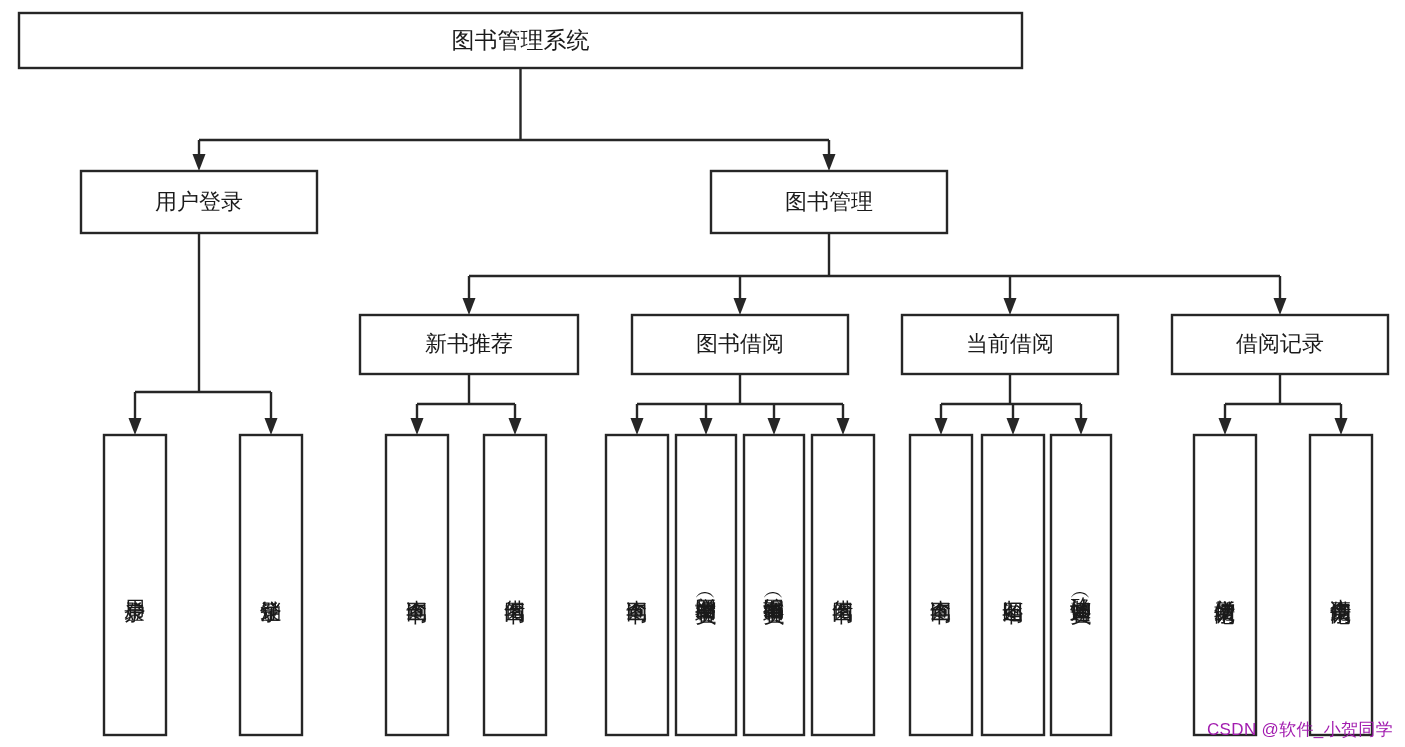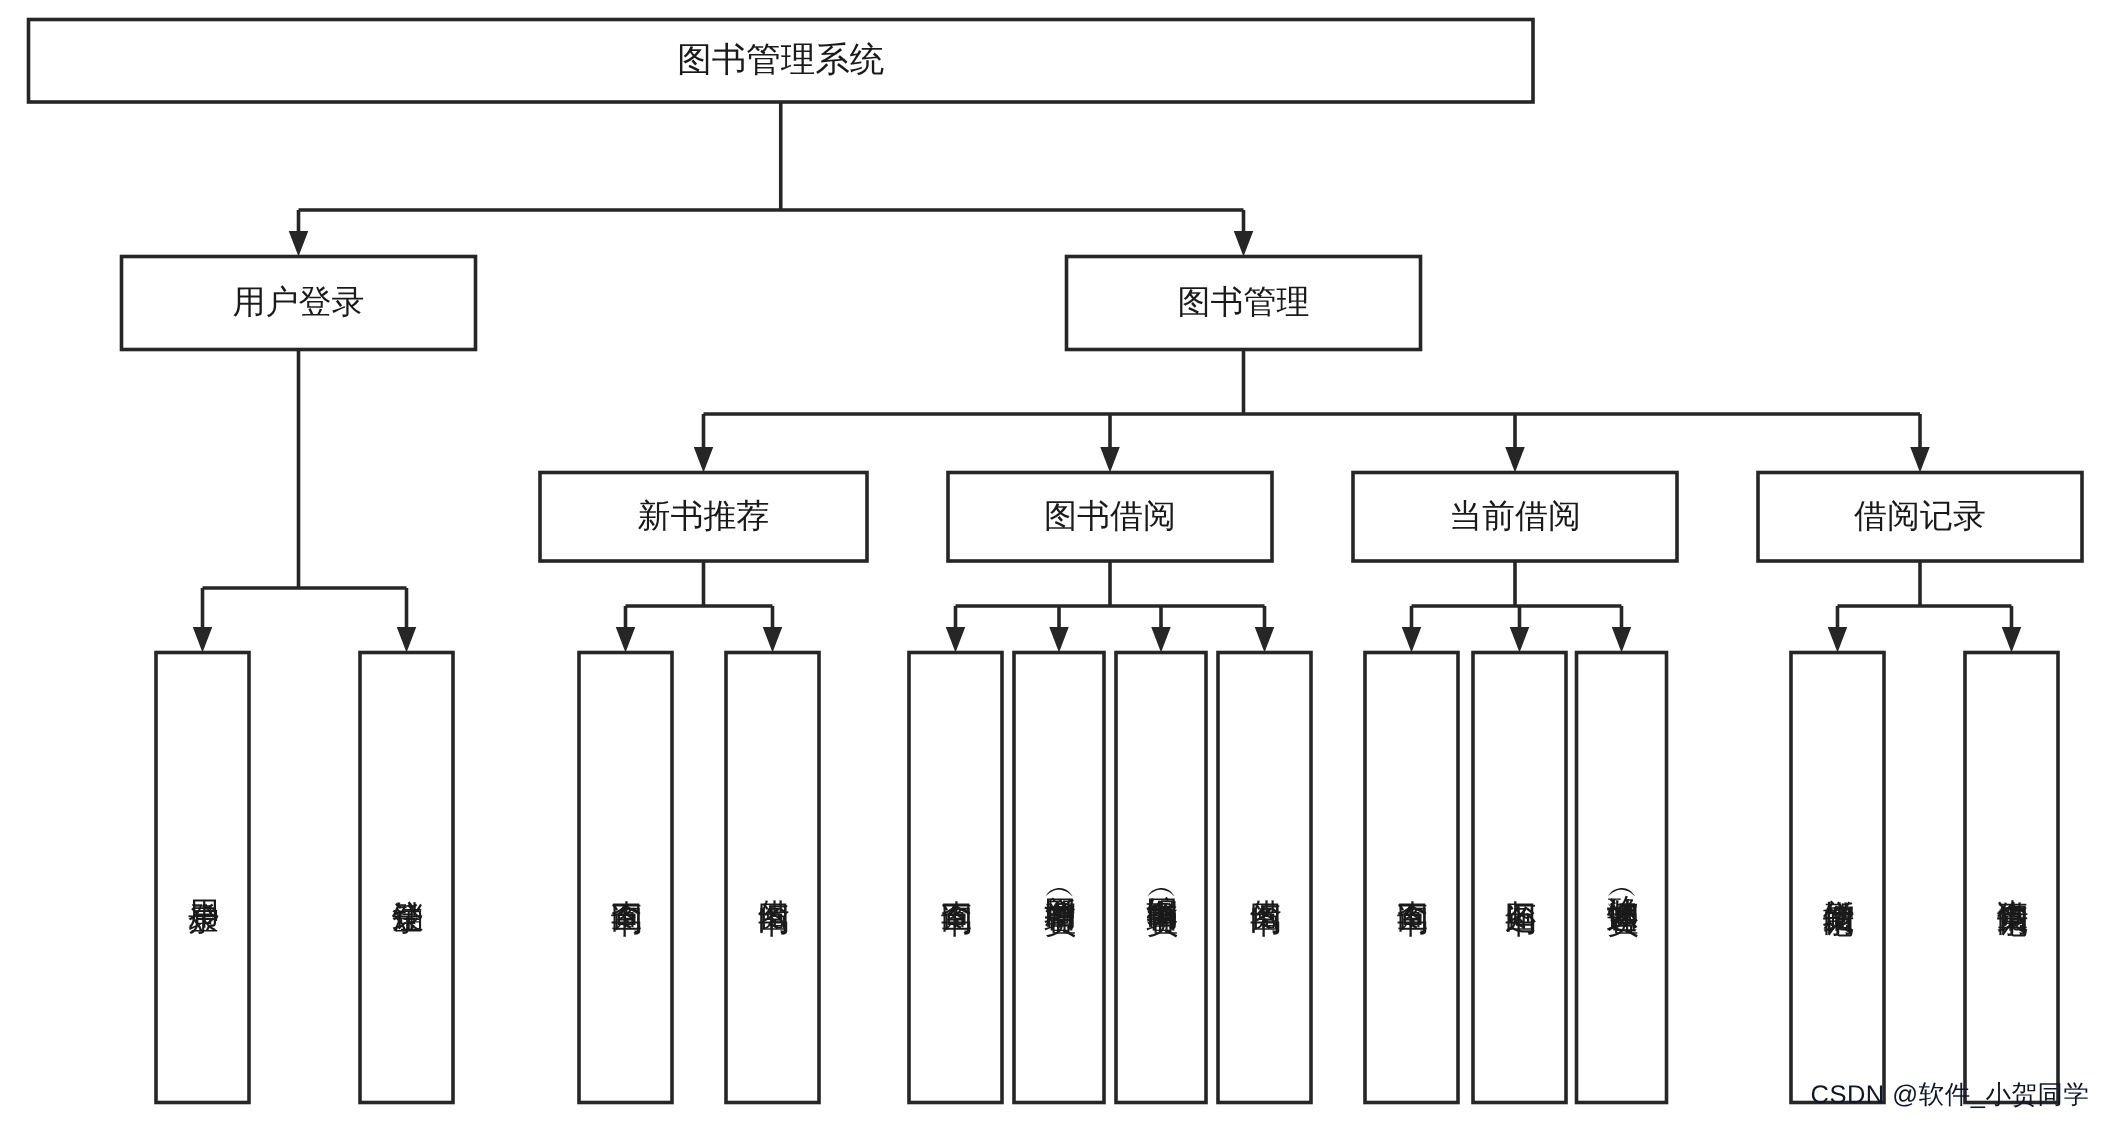--- a/index.html
+++ b/index.html
@@ -67,21 +67,21 @@
     color: #1a1a1a;
     white-space: nowrap;
     text-align: center;
   }
   .watermark {
     position: absolute;
     right: 12px;
     bottom: 6px;
     font-family: "Liberation Sans", "DejaVu Sans", sans-serif;
     font-size: 17px;
-    color: #0f172a;
+    color: #a21caf;
     letter-spacing: 0.02em;
     user-select: none;
     pointer-events: none;
   }
 </style>
 </head>
 <body>
 
 <div id="diagram-root">
 

